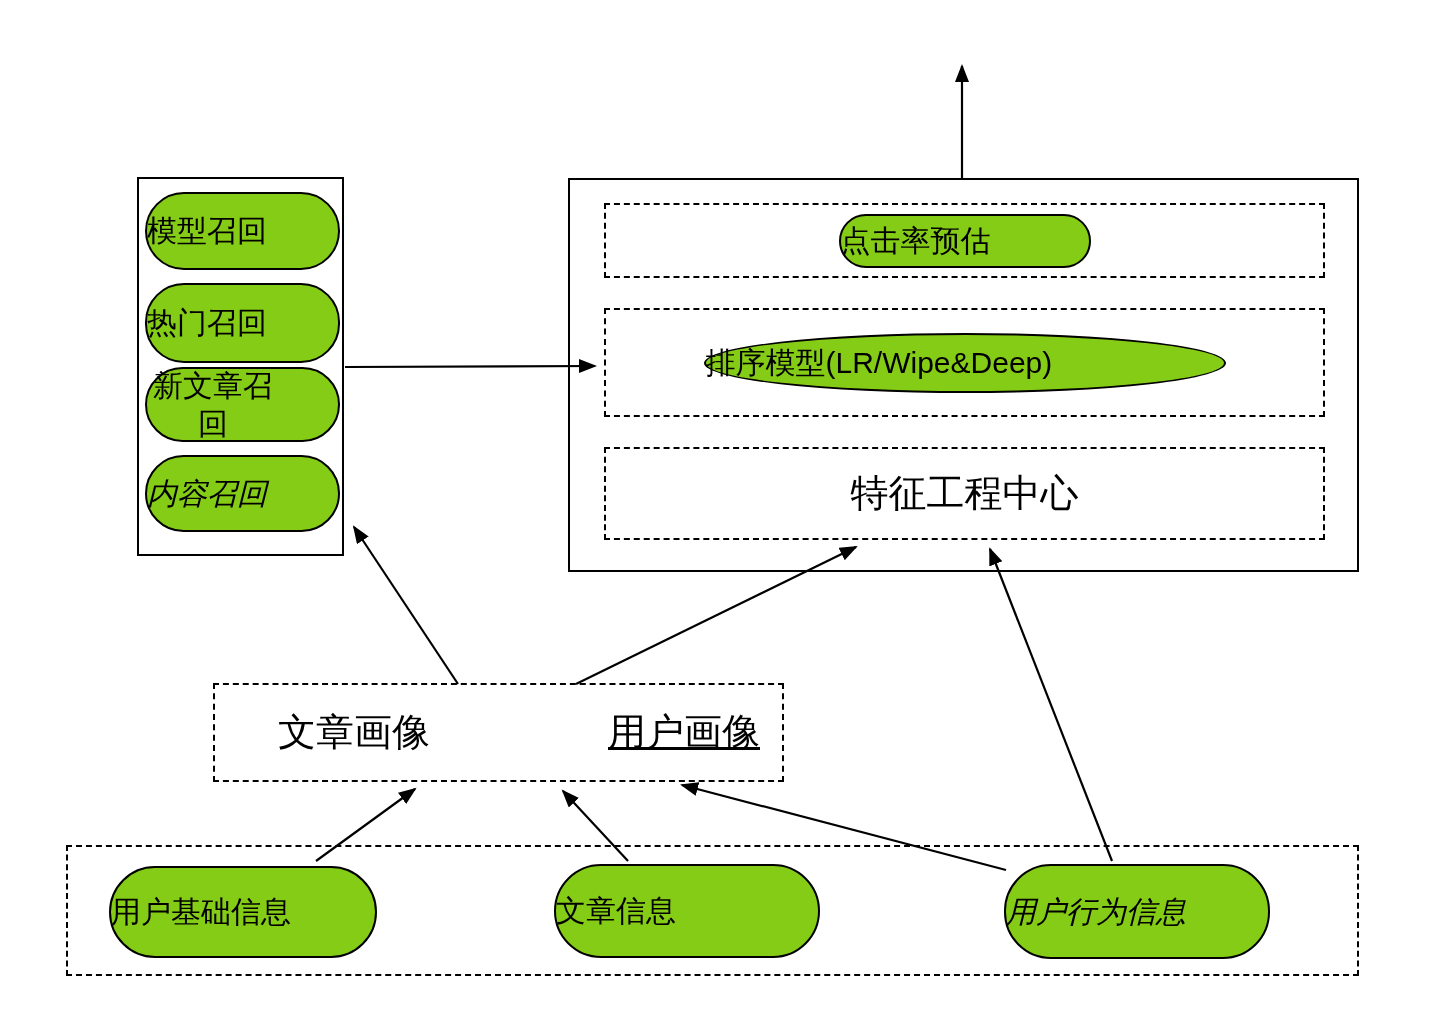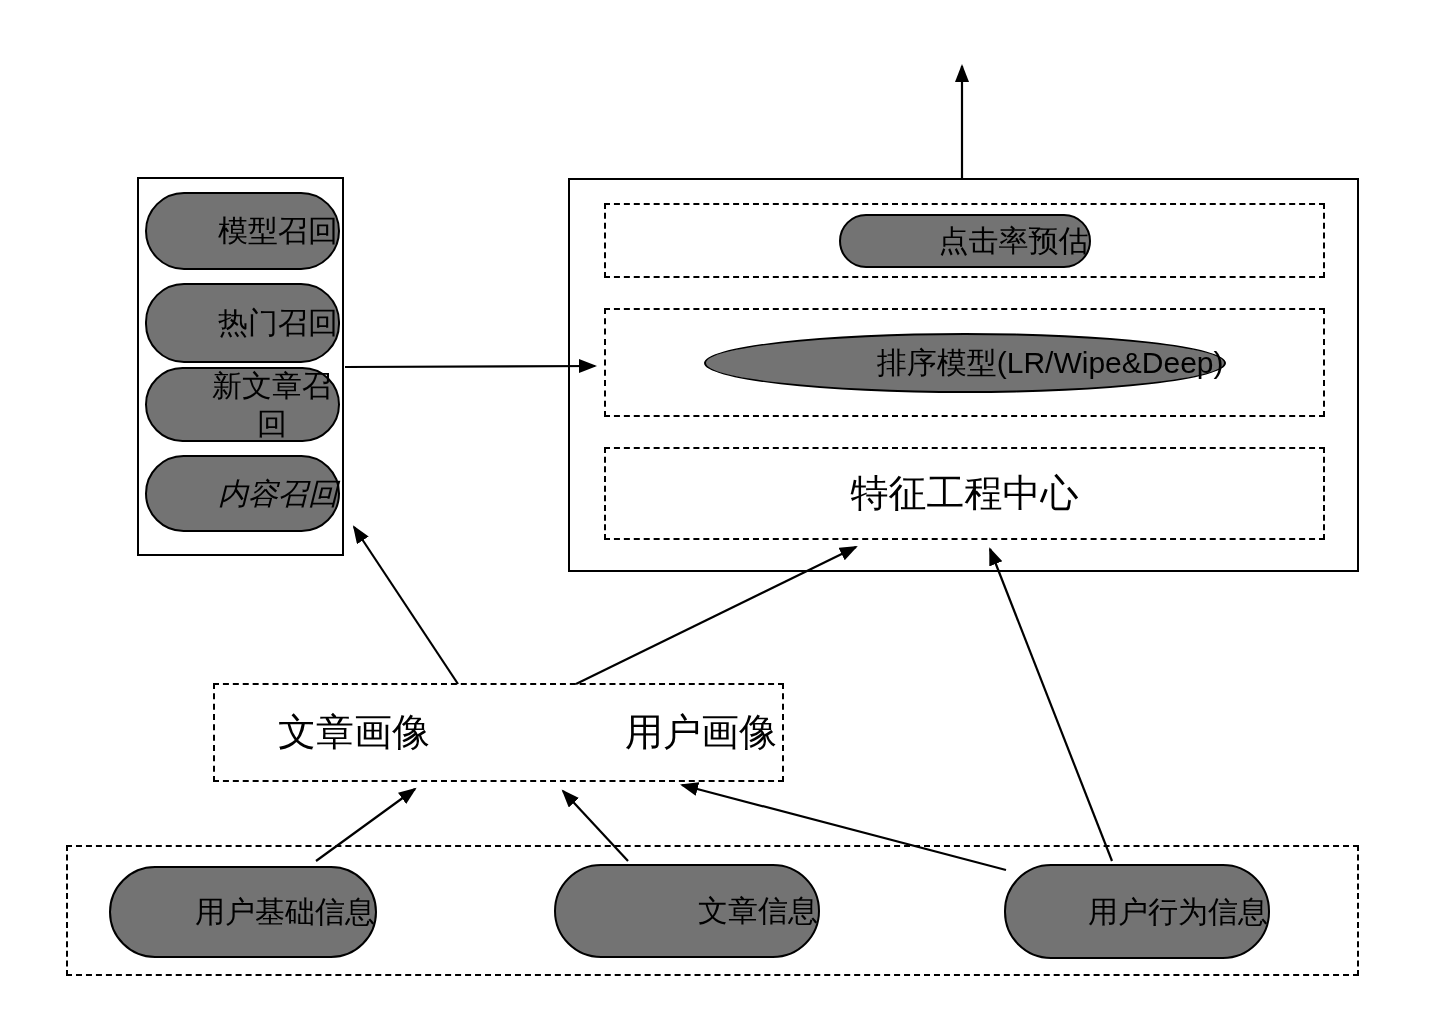--- a/index.html
+++ b/index.html
@@ -9,22 +9,22 @@
     width: 1454px;
     height: 1014px;
     background: #ffffff;
     font-family: "Liberation Sans", sans-serif;
     color: #000;
     overflow: hidden;
   }
   .solid-panel { position: absolute; border: 2px solid #000; background: #fff; }
   .dashed-box  { position: absolute; border: 2px dashed #000; background: transparent; }
   .pill {
-    position: absolute; border: 2px solid #000; background: #737373;
-    display: flex; align-items: center; justify-content: flex-end;
+    position: absolute; border: 2px solid #000; background: #84cc16;
+    display: flex; align-items: center; justify-content: flex-start;
     font-size: 30px; line-height: 1.25; text-align: center;
   }
   .label-text { font-size: 38px; }
 
   
   #recall-panel { left: 137px; top: 177px; width: 207px; height: 379px; }
   .recall-pill  { left: 6px; width: 195px; border-radius: 39px; }
   #recall-pill-0 { top: 13px;  height: 78px; }
   #recall-pill-1 { top: 104px; height: 80px; }
   #recall-pill-2 { top: 188px; height: 75px; }
@@ -37,27 +37,27 @@
   #ctr-section        { top: 23px;  height: 75px; }
   #rank-model-section { top: 128px; height: 109px; }
   #feature-section    { top: 267px; height: 93px; }
   #ctr-pill { position: static; width: 252px; height: 54px; border-radius: 27px; }
   #rank-ellipse { position: static; width: 522px; height: 60px; border-radius: 50%; }
 
   
   #profile-panel { left: 213px; top: 683px; width: 571px; height: 99px; }
   .profile-label { position: absolute; top: 0; height: 100%; display: flex; align-items: center; margin-left: 8px; }
   #article-profile-label { left: 55px; }
-  #user-profile-label { left: 402px; }
+  #user-profile-label { left: 385px; text-decoration: underline; }
 
   
   #source-panel { left: 66px; top: 845px; width: 1293px; height: 131px; }
   #source-pill-0 { left: 41px;  top: 19px; width: 268px; height: 92px; border-radius: 46px; }
   #source-pill-1 { left: 486px; top: 17px; width: 266px; height: 94px; border-radius: 47px; }
-  #source-pill-2 { left: 936px; top: 17px; width: 266px; height: 95px; border-radius: 47px; }
+  #source-pill-2 { left: 936px; top: 17px; width: 266px; height: 95px; border-radius: 47px; font-style: italic; }
 
   
   #arrow-layer { position: absolute; left: 0; top: 0; width: 1454px; height: 1014px; pointer-events: none; }
   #arrow-layer line { stroke: #000; stroke-width: 2.2; }
 </style>
 </head>
 <body>
 
 <div class="canvas">
 

